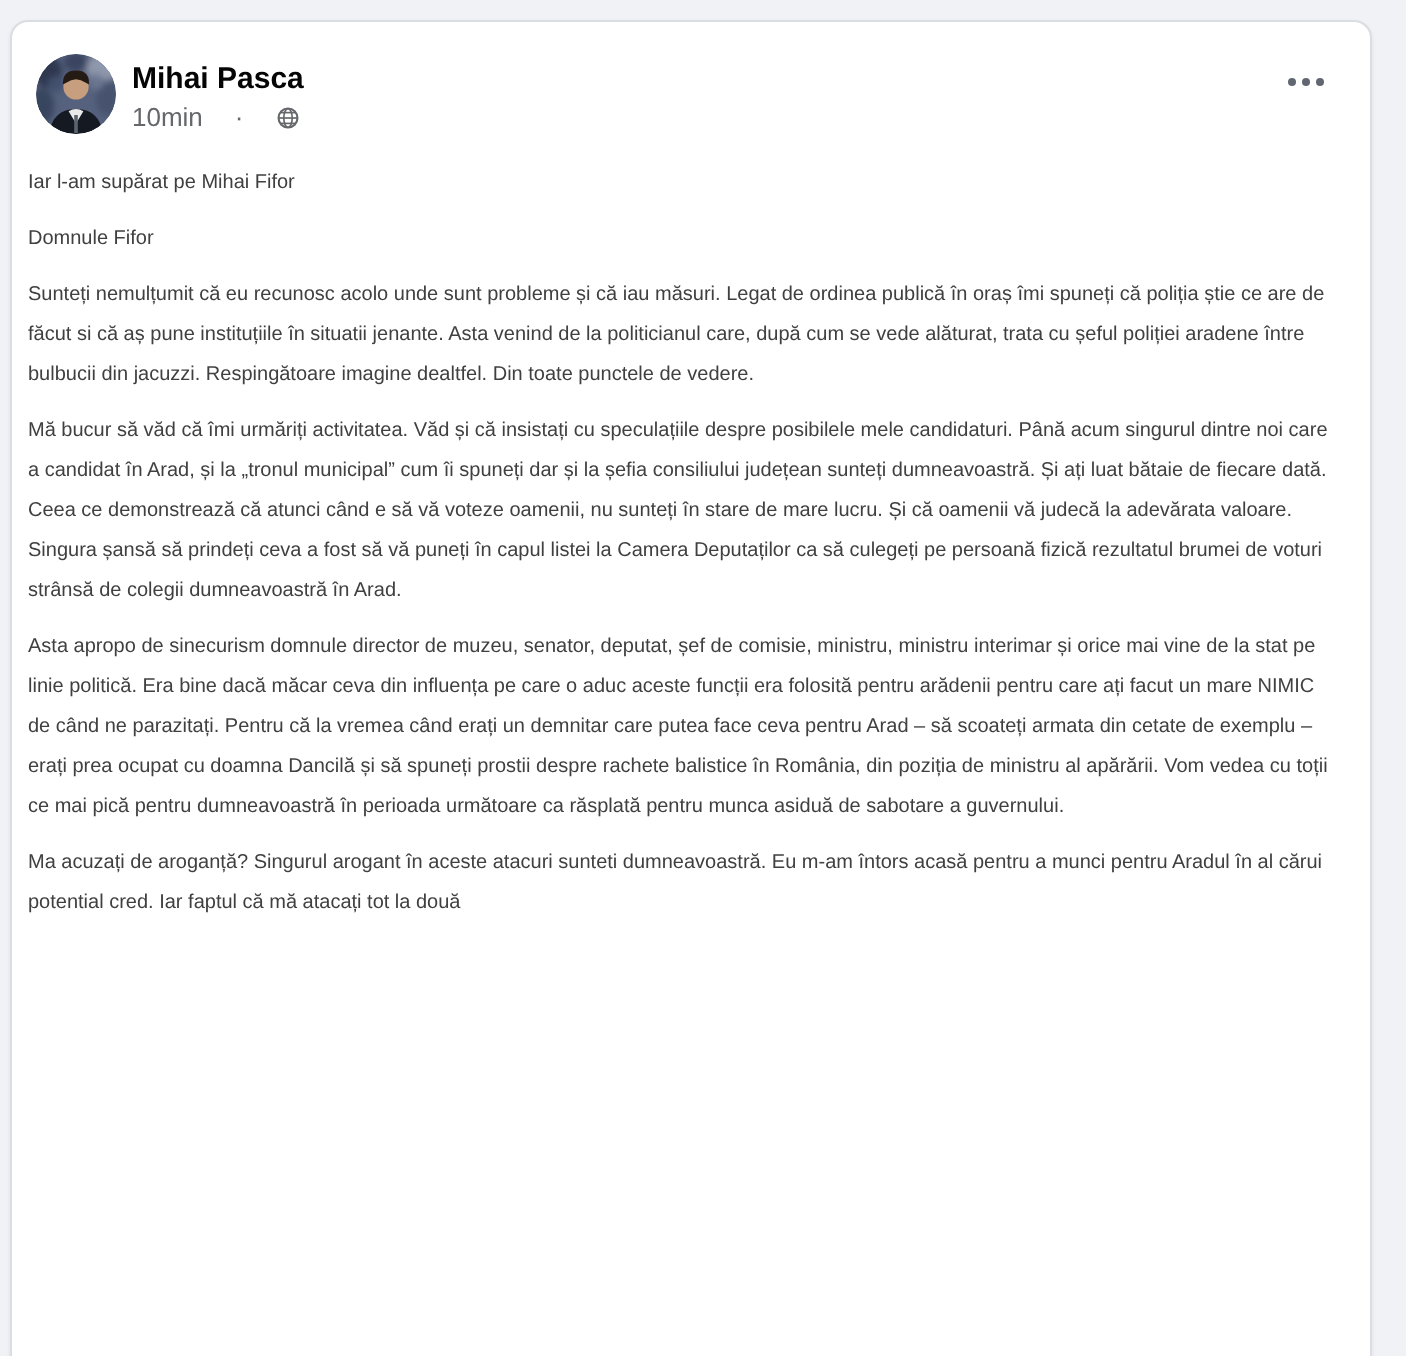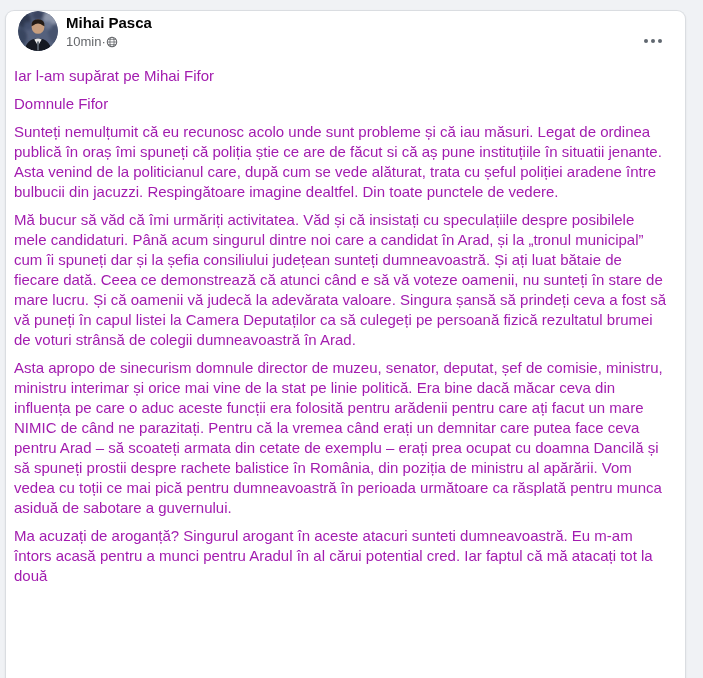--- a/index.html
+++ b/index.html
@@ -16,23 +16,23 @@
     width: 681px;
     height: 720px;
     background: #ffffff;
     border: 1px solid #dadde1;
     border-bottom: none;
     border-radius: 9px 9px 0 0;
     box-shadow: 0 1px 2px rgba(0,0,0,0.08);
   }
   .header {
     position: relative;
-    padding: 0 16px 0 12px;
+    padding: 16px 16px 0 12px;
     display: flex;
-    align-items: flex-start;
+    align-items: center;
   }
   .avatar {
     width: 40px;
     height: 40px;
     border-radius: 50%;
     overflow: hidden;
     flex: 0 0 40px;
     cursor: pointer;
     box-shadow: inset 0 0 0 1px rgba(0,0,0,0.1);
   }
@@ -41,21 +41,21 @@
   .author-name {
     font-size: 15px;
     font-weight: 700;
     color: #050505;
     line-height: 19px;
     cursor: pointer;
   }
   .meta {
     display: flex;
     align-items: center;
-    gap: 0;
+    gap: 16px;
     margin-top: 2px;
     font-size: 13px;
     color: #65676b;
     line-height: 16px;
   }
   .meta .timestamp { cursor: pointer; }
   .globe { display: inline-flex; align-items: center; }
   .more-btn {
     position: absolute;
     right: 14px;
@@ -74,23 +74,23 @@
   .more-btn .dot {
     width: 4px;
     height: 4px;
     border-radius: 50%;
     background: #606770;
   }
   .content {
     padding: 15px 16px 0 8px;
   }
   .content p {
-    font-size: 15px;
+    font-size: 10px;
     line-height: 20px;
-    color: #a21caf;
+    color: #404040;
     margin: 0 0 8px 0;
     white-space: pre-wrap;
   }
 </style>
 </head>
 <body>
 
 <div class="card">
   <div class="header">
 

